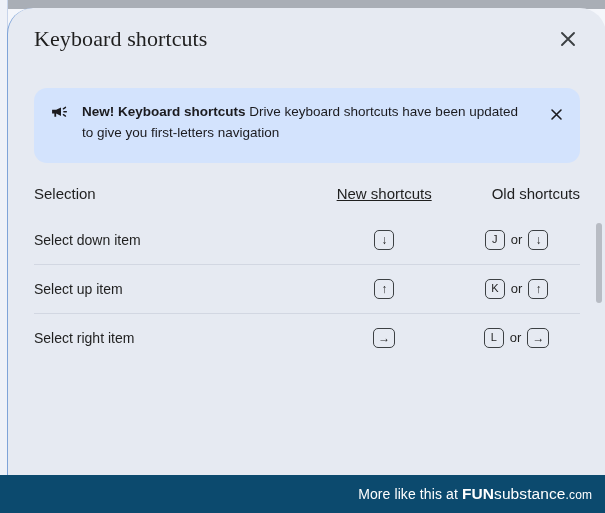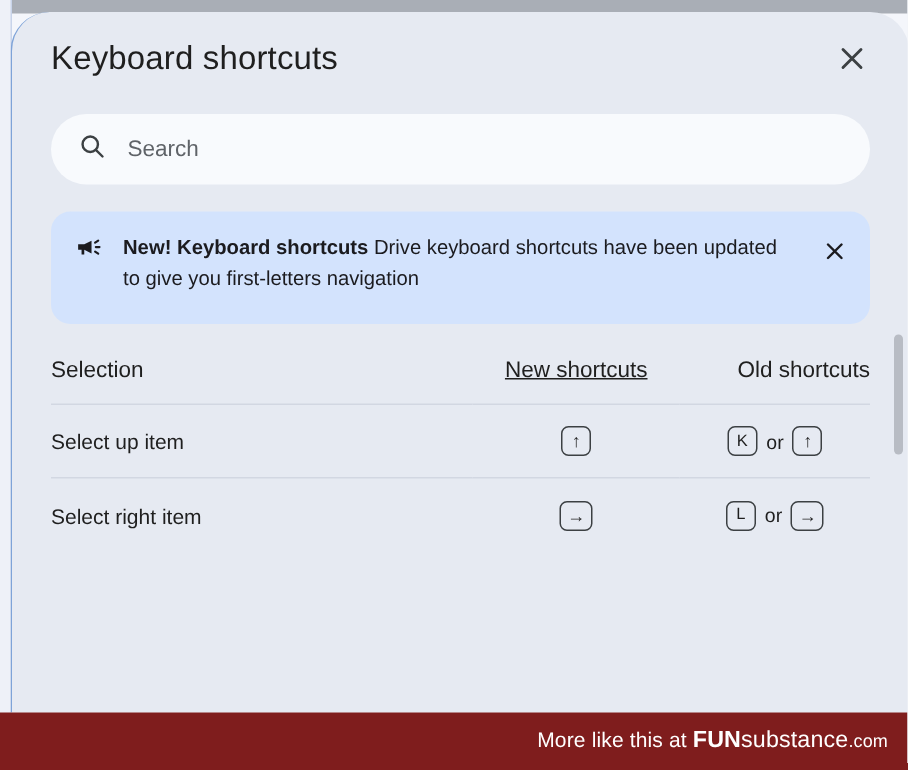--- a/index.html
+++ b/index.html
@@ -49,20 +49,21 @@
     overflow: hidden;
   }
 
   
   .dlg-header {
     position: relative;
     height: 62px;
     display: flex;
     align-items: center;
     padding: 0 18px 0 26px;
+    font-family: Liberation Serif, serif;
   }
   .dlg-title {
     font-size: 22px;
     color: #1f1f1f;
     letter-spacing: .1px;
     flex: 1;
     line-height: 1;
   }
   .icon-btn {
     width: 40px;
@@ -201,21 +202,21 @@
     background: #b8bcc4;
     border-radius: 4px;
     cursor: pointer;
   }
 
   
   #watermark {
     position: absolute;
     left: 0; right: 0; bottom: 0;
     height: 38px;
-    background: #7f1d1d;
+    background: #0c4a6e;
     display: flex;
     align-items: center;
     justify-content: flex-end;
     padding-right: 13px;
     box-sizing: border-box;
   }
   .wm-text {
     font-size: 14px;
     color: #ffffff;
     letter-spacing: .1px;
@@ -240,31 +241,20 @@
     <div class="dlg-title">Keyboard shortcuts</div>
     <button class="icon-btn" aria-label="Close">
       <span>
         <svg width="20" height="20" viewBox="0 0 20 20" aria-hidden="true">
           <path d="M4 4 L16 16 M16 4 L4 16" stroke="#3c4043" stroke-width="1.9" stroke-linecap="round" fill="none"></path>
         </svg>
       </span>
     </button>
   </div>
 
-  <div class="search-wrap">
-    <div class="search-box">
-      <span>
-        <svg width="19" height="19" viewBox="0 0 20 20" aria-hidden="true">
-          <circle cx="8.6" cy="8.6" r="5.4" stroke="#3c4043" stroke-width="1.7" fill="none"></circle>
-          <path d="M12.7 12.7 L17.2 17.2" stroke="#3c4043" stroke-width="1.7" stroke-linecap="round"></path>
-        </svg>
-      </span>
-      <input class="search-input" type="text" placeholder="Search" style="">
-    </div>
-  </div>
 
   <div class="banner-wrap">
     <div class="banner">
       <span class="banner-icon">
         <svg width="19" height="19" viewBox="0 0 20 20" aria-hidden="true">
           <path d="M2.2 7.2 L2.2 11.1 L4.6 11.1 L4.6 14.4 L6.5 14.4 L6.5 11.1 L11.6 13.6 L11.6 4.7 L6.5 7.2 Z" fill="#1b1b1f"></path>
           <path d="M14.1 6.1 L16.3 4.6" stroke="#1b1b1f" stroke-width="1.5" stroke-linecap="round"></path>
           <path d="M14.6 9.2 L17.2 9.2" stroke="#1b1b1f" stroke-width="1.5" stroke-linecap="round"></path>
           <path d="M14.1 12.3 L16.3 13.8" stroke="#1b1b1f" stroke-width="1.5" stroke-linecap="round"></path>
         </svg>
@@ -285,20 +275,31 @@
   <div class="table-wrap">
     <table class="sc-table">
       <thead>
         <tr>
           <th class="col-sel">Selection</th>
           <th class="col-new">New shortcuts</th>
           <th class="col-old">Old shortcuts</th>
         </tr>
       </thead>
       <tbody id="rows-body">
+          <tr class="first-row">
+            <td class="col-sel">Select down item</td>
+            <td class="col-new"><span class="combo">
+                <span class="key arrow">↓</span>
+              </span></td>
+            <td class="col-old"><span class="combo">
+                <span class="key">J</span>
+                <span class="or-word">or</span>
+                <span class="key arrow">↓</span>
+              </span></td>
+          </tr>
           <tr>
             <td class="col-sel">Select up item</td>
             <td class="col-new"><span class="combo">
                 <span class="key arrow">↑</span>
               </span></td>
             <td class="col-old"><span class="combo">
                 <span class="key">K</span>
                 <span class="or-word">or</span>
                 <span class="key arrow">↑</span>
               </span></td>

